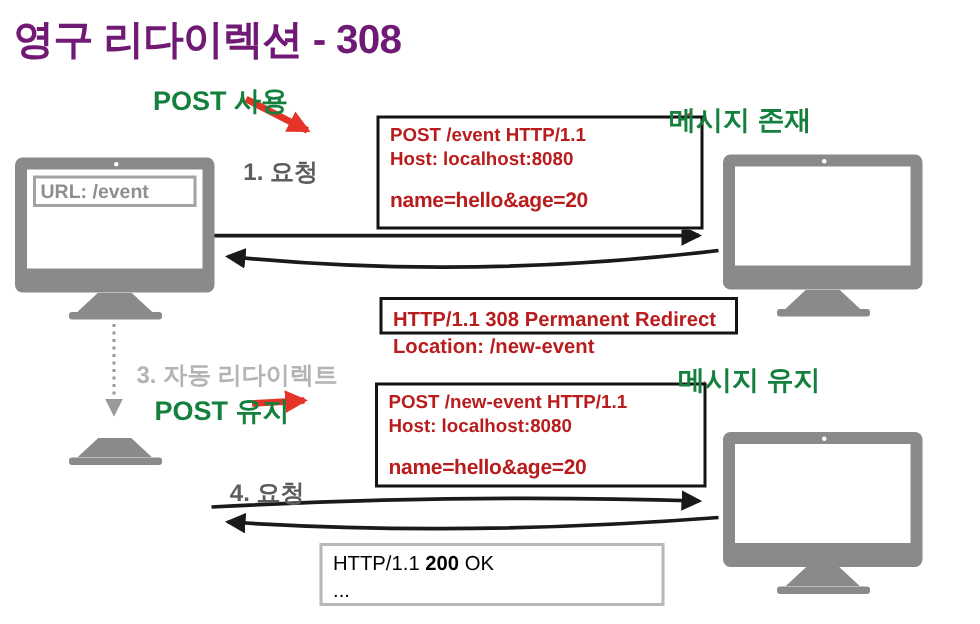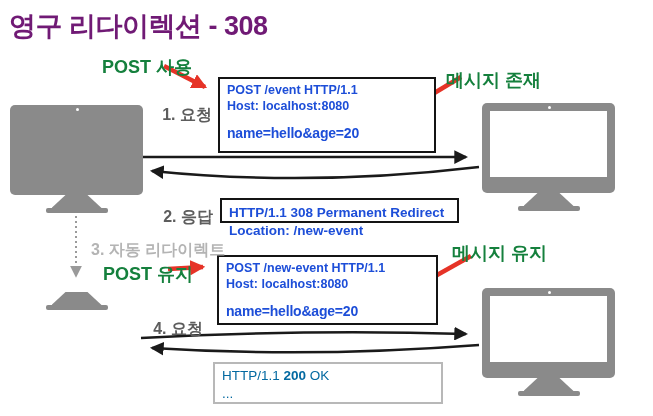--- a/index.html
+++ b/index.html
@@ -19,28 +19,28 @@
   .m-screen{position:absolute;left:8px;top:8px;right:8px;bottom:16px;background:#fff;}
   .m-neck{width:50px;height:13px;margin:0 auto;background:#8a8a8a;clip-path:polygon(28% 0,72% 0,100% 100%,0 100%);}
   .m-base{width:62px;height:5px;margin:0 auto;background:#8a8a8a;border-radius:2px;}
   .url-box{
     margin:4px;border:2px solid #a3a3a3;padding:1px 3px;
     font-size:13px;font-weight:700;color:#8e8e8e;white-space:nowrap;overflow:hidden;
   }
   
   .http-box{
     border:2.5px solid #141414;background:#fff;padding:4px 7px;box-sizing:border-box;
-    font-size:12.5px;font-weight:700;color:#1d4ed8;line-height:1.25;
+    font-size:12.5px;font-weight:700;color:#b91c1c;line-height:1.25;margin-left:33px;
   }
   .http-box .hvy{font-weight:900;}
   .http-box .body-line{font-size:14px;font-weight:900;margin-top:11px;letter-spacing:-0.2px;}
   .resp308{font-size:13.5px;line-height:1.3;}
   .resp200{
     border:2px solid #b8b8b8;background:#fff;padding:3px 7px;box-sizing:border-box;
-    font-size:13.5px;font-weight:400;color:#0369a1;line-height:1.3;
+    font-size:13.5px;font-weight:400;color:#000000;line-height:1.3;
   }
   .resp200 .code{font-weight:700;}
   
   .step{font-size:16px;font-weight:700;color:#5d5d5d;text-align:right;white-space:nowrap;}
   .step.light{color:#b4b4b4;text-align:left;}
   .callout{font-size:18px;font-weight:800;color:#15803d;white-space:nowrap;}
   svg{position:absolute;left:0;top:0;pointer-events:none;}
 </style>
 </head>
 <body>
@@ -90,20 +90,25 @@
       <path d="M168,269 L203,267" stroke="#e63327" stroke-width="4.5" fill="none" marker-end="url(#ah-red)"></path>
     </g>
     <g>
       <path d="M471,256 L389,302" stroke="#e63327" stroke-width="4.5" fill="none" marker-end="url(#ah-red)"></path>
     </g>
   </svg>
 
   <div class="abs monitor" style="left:10px;top:105px;">
     <div class="m-body">
       <div class="m-cam"></div>
+      <div class="m-screen">
+        <div class="url-box">
+          <span>URL: /event</span>
+        </div>
+      </div>
     </div>
     <div class="m-neck"></div>
     <div class="m-base"></div>
   </div>
 
   <div class="abs monitor" style="left:10px;top:292px;">
     <div class="m-neck"></div>
     <div class="m-base"></div>
   </div>
 
@@ -141,21 +146,20 @@
     <div>Host: localhost:8080</div>
     <div class="body-line">name=hello&amp;age=20</div>
   </div>
 
   <div class="abs resp200" style="left:213px;top:362px;width:230px;height:42px;">
     <div><span>HTTP/1.1 </span><span class="code">200</span><span> OK</span></div>
     <div>...</div>
   </div>
 
   <div class="abs step" style="left:130px;top:105px;width:82px;">1. 요청</div>
-  <div class="abs step" style="left:130px;top:207px;width:83px;">2. 응답</div>
   <div class="abs step light" style="left:91px;top:240px;">3. 자동 리다이렉트</div>
   <div class="abs step" style="left:130px;top:277px;width:73px;margin-top:42px;">4. 요청</div>
 
   <div class="abs callout" style="left:102px;top:55px;">POST 사용</div>
   <div class="abs callout" style="left:446px;top:56px;margin-top:12px;">메시지 존재</div>
   <div class="abs callout" style="left:103px;top:262px;">POST 유지</div>
   <div class="abs callout" style="left:452px;top:241px;">메시지 유지</div>
 
 </div>
 

